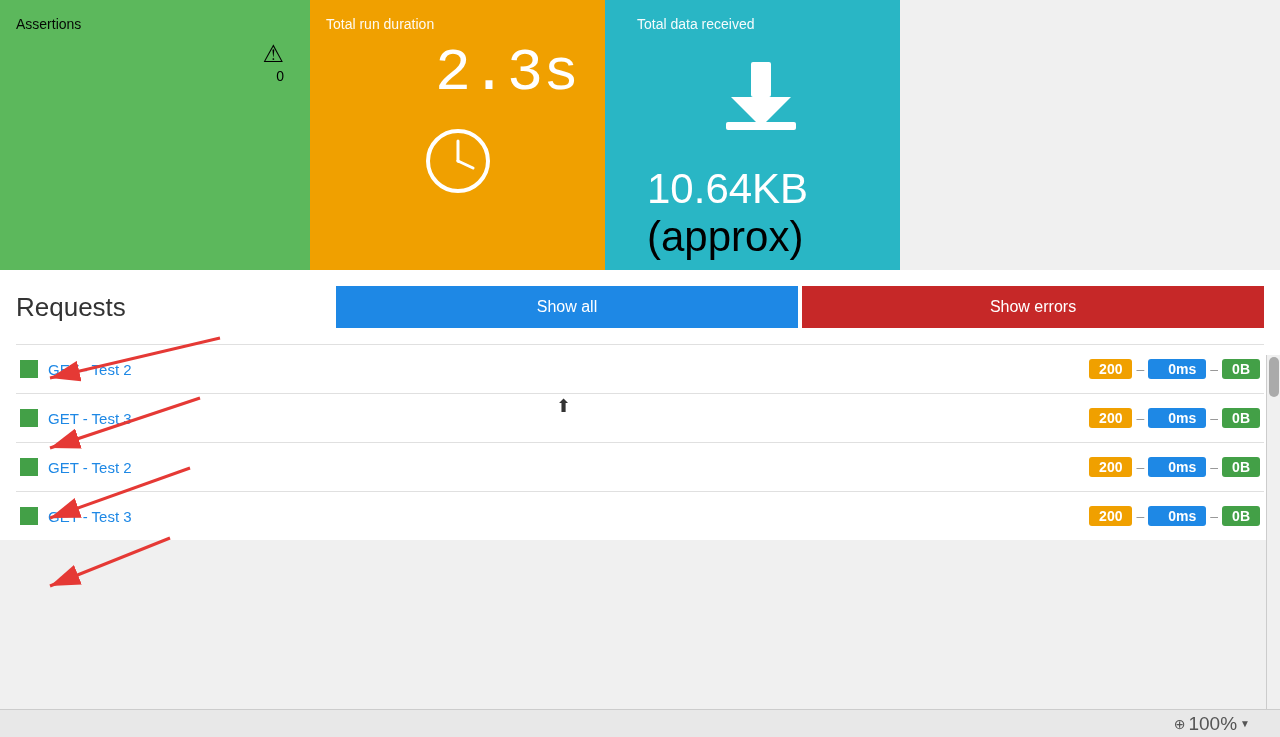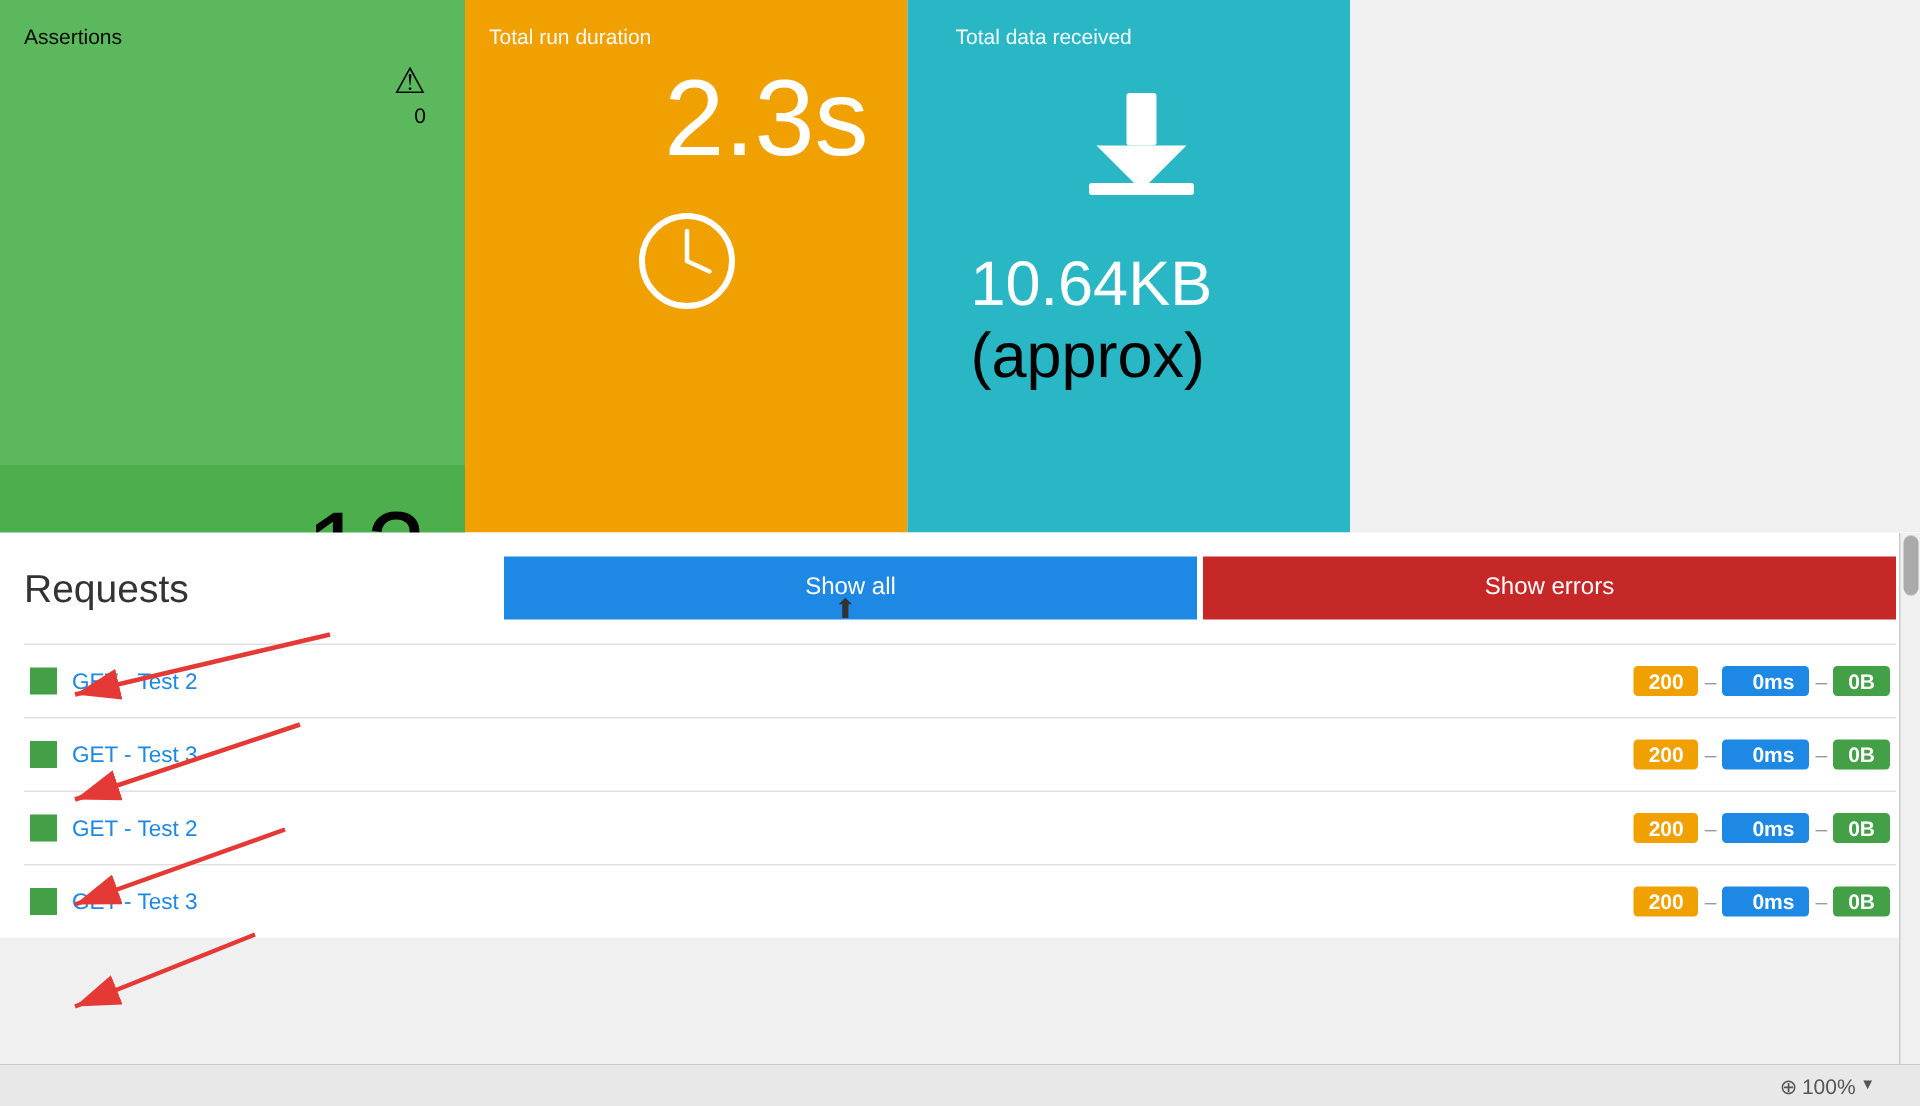--- a/index.html
+++ b/index.html
@@ -7,21 +7,21 @@
       font-family: 'Segoe UI', Arial, sans-serif;
       background: #f0f0f0;
       overflow: hidden;
       width: 1280px;
       height: 737px;
     }
 
     .top-tiles {
       display: flex;
       width: 100%;
-      height: 355px;
+      height: 270px;
     }
 
     .tile {
       flex: 1;
       position: relative;
       padding: 16px;
       color: white;
     }
 
     .tile-assertions-top {
@@ -59,25 +59,26 @@
     }
 
     .tile-title {
       font-size: 14px;
       font-weight: 400;
       margin-bottom: 8px;
       opacity: 0.95;
     }
 
     .tile-value {
-      font-size: 72px;
+      font-size: 60px;
       font-weight: 200;
       text-align: right;
       line-height: 1.1;
       padding-right: 10px;
+      font-family: Liberation Mono, monospace;
     }
 
     .tile-icon {
       display: flex;
       justify-content: center;
       align-items: center;
       font-size: 48px;
       margin-top: 20px;
     }
 
@@ -360,21 +361,21 @@
     <defs>
       <marker id="arrowhead" markerWidth="10" markerHeight="7" refX="10" refY="3.5" orient="auto">
         <polygon points="0 0, 10 3.5, 0 7" fill="#e53935"></polygon>
       </marker>
     </defs>
   </svg>
 </div>
 
 <div class="bottom-bar">
   <span style="font-size:14px; color:#555;">⊕</span>
-  <span style="margin-left:3px; font-size:14px;">100%</span>
+  <span style="margin-left:3px; font-size:19px;">100%</span>
   <span style="margin-left:3px; font-size:10px; color:#555;">▼</span>
 </div>
 
 <div class="scroll-indicator">
   <div class="scroll-thumb"></div>
 </div>
 
 <div style="position:fixed; left:556px; top:395px; pointer-events:none; font-size:18px; color:#333; z-index:100;">⬆</div>
 
 </body></html>

